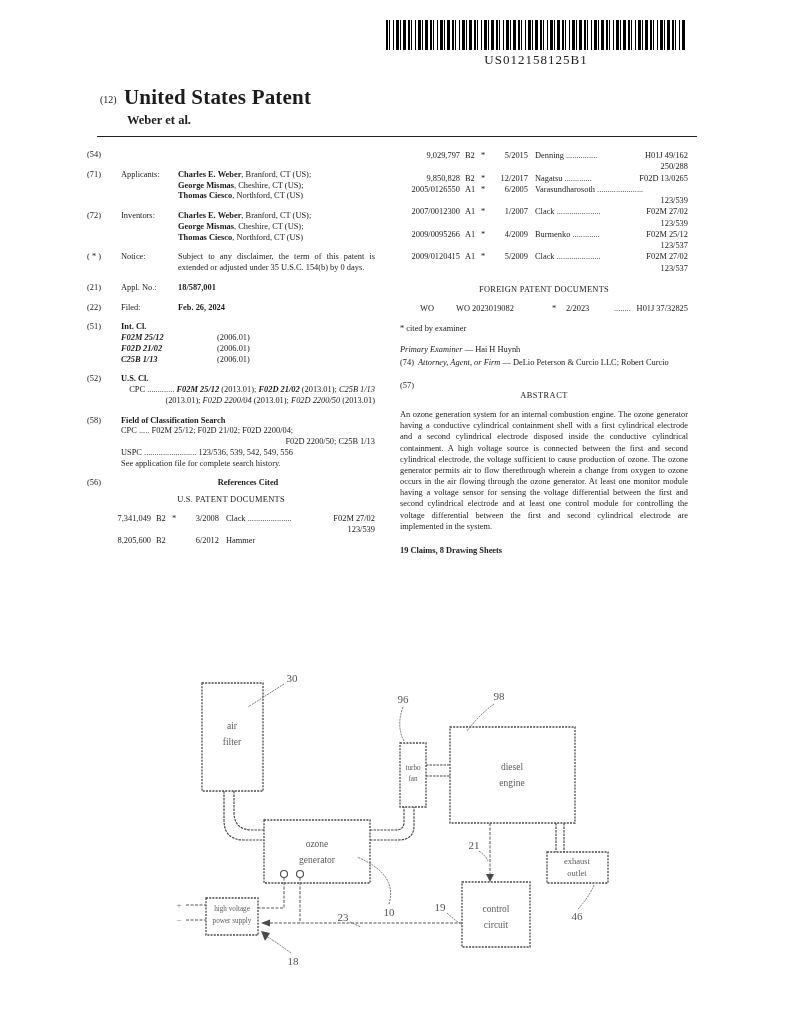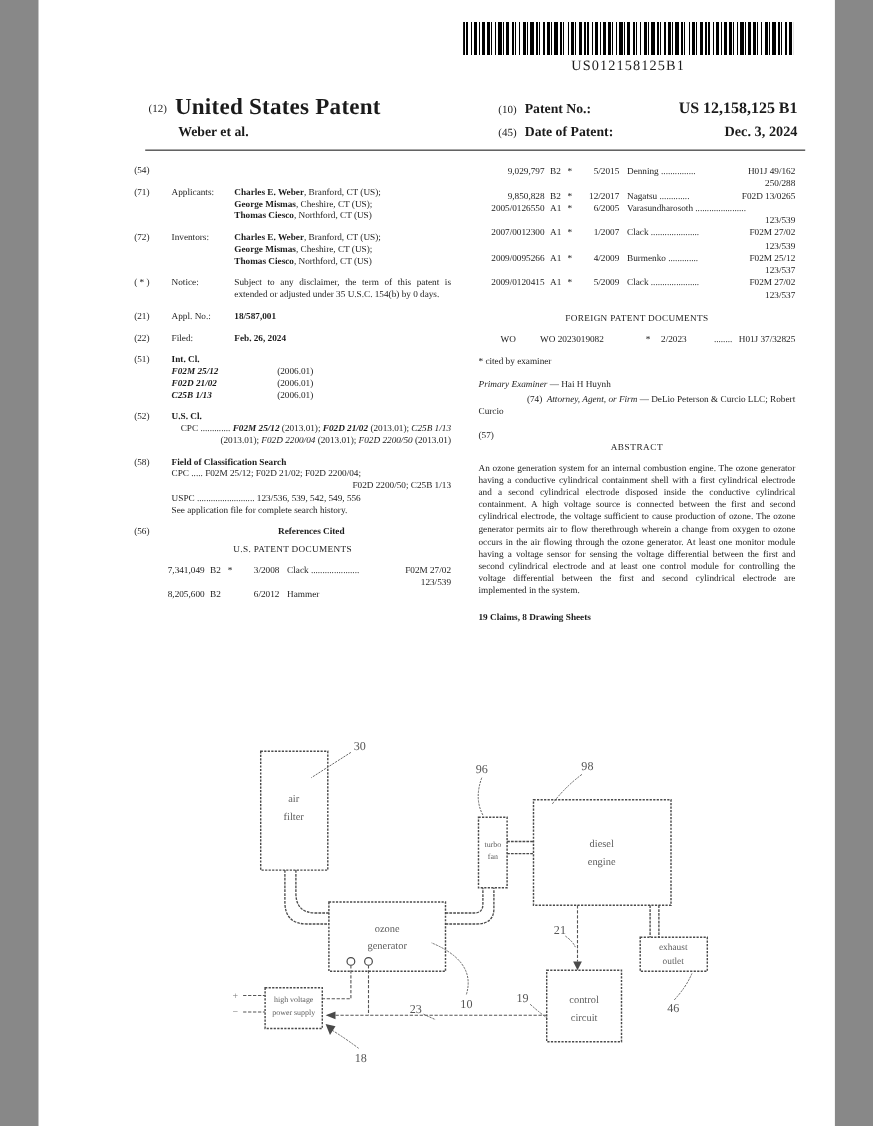--- a/index.html
+++ b/index.html
@@ -1,18 +1,18 @@
 <!DOCTYPE html>
 <html><head>
 <meta charset="utf-8">
 <style>
   html,body{margin:0;padding:0;}
   body{background:#888;}
   .page{
-    position:relative; width:724px; height:1024px; margin:0 auto;
+    position:relative; width:794px; height:1024px; margin:0 auto;
     background:#fff; color:#1b1b1b;
     font-family:"Liberation Serif", serif;
     font-size:8.4px; line-height:1.28;
     overflow:hidden;
   }
   
   .barcode{
     position:absolute; left:386px; top:20px; width:300px; height:30px;
     background:repeating-linear-gradient(90deg,
       #000 0px,#000 2px,#fff 2px,#fff 3px,
@@ -71,21 +71,21 @@
   .forrow{display:flex; white-space:nowrap;margin-left:20px;}
   .f-org{width:36px; flex:none;}
   .f-num{width:96px; flex:none;}
   .f-star{width:14px; flex:none;}
   .f-date{width:40px; flex:none;}
   .f-dots{margin-left:8px;}
   .f-cls{margin-left:auto;}
   .citednote{margin:10px 0 10px 0;}
   .exline{margin-top:6px;}
   .atline{margin-top:2px;}
-  .atline .tag74{margin-right:4px;margin-left:44px;}
+  .atline .tag74{margin-right:4px;}
   .absblk{margin-top:12px;}
   .abs-h{display:flex; margin-bottom:7px;flex-direction:column;}
   .abs-h .tag{width:34px; flex:none;}
   .abs-h .abst{flex:1; text-align:center; font-weight:normal; letter-spacing:0.5px;}
   .abstext{text-align:justify; line-height:1.33;}
   .claims{margin-top:14px; text-align:left; font-weight:bold;}
   
   .fig{position:absolute; left:0; top:0; pointer-events:none;}
   .box{fill:none; stroke:#4a4a4a; stroke-width:1.3; stroke-dasharray:2 1.2;}
   .pipe{fill:none; stroke:#4a4a4a; stroke-width:1.2; stroke-dasharray:2.5 1;}
@@ -103,32 +103,20 @@
 <body>
 
 <div class="page">
 
   <div class="barcode"></div>
   <div class="barcode-text">US012158125B1</div>
 
   <div class="h-kindnum">(12)</div>
   <div class="h-title">United States Patent</div>
   <div class="h-authors">Weber et al.</div>
-  <div class="h-right">
-    <div class="h-row">
-      <span class="h-num">(10)</span>
-      <span class="h-lbl">Patent No.:</span>
-      <span class="h-val">US 12,158,125 B1</span>
-    </div>
-    <div class="h-row">
-      <span class="h-num">(45)</span>
-      <span class="h-lbl">Date of Patent:</span>
-      <span class="h-val2">Dec. 3, 2024</span>
-    </div>
-  </div>
   <div class="header-rule"></div>
 
   <div class="col" id="col-left">
 
     <div class="sec">
       <span class="tag">(54)</span>
     </div>
 
     <div class="sec">
       <span class="tag">(71)</span>

